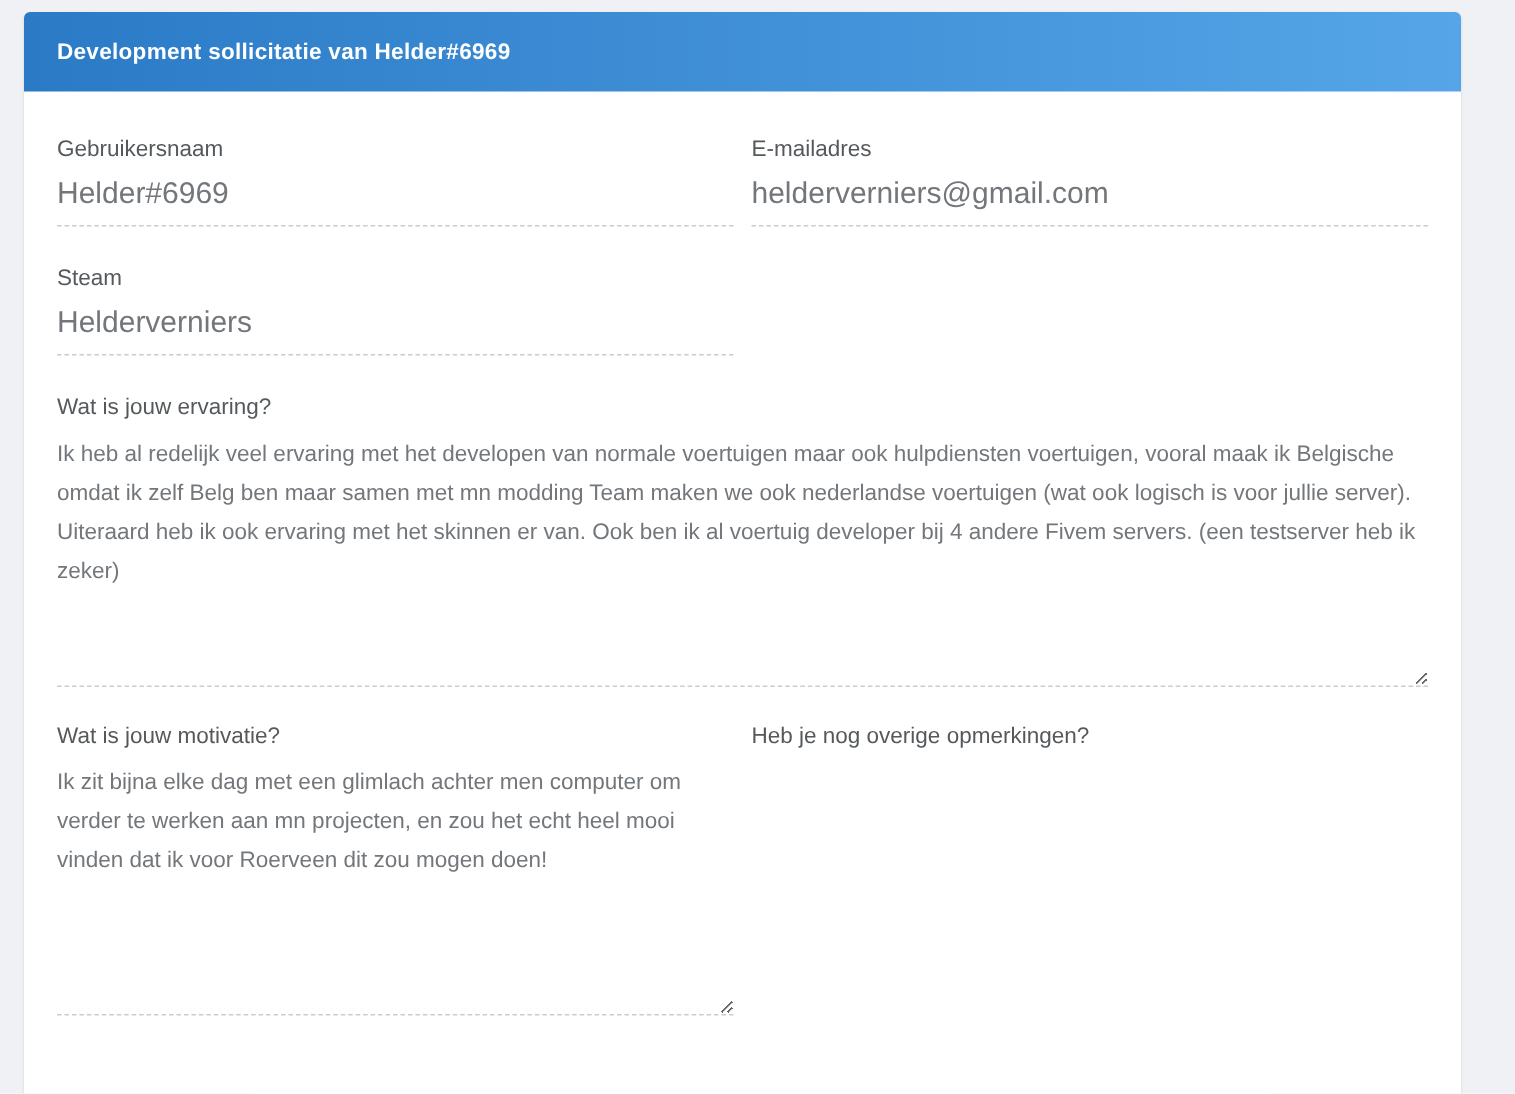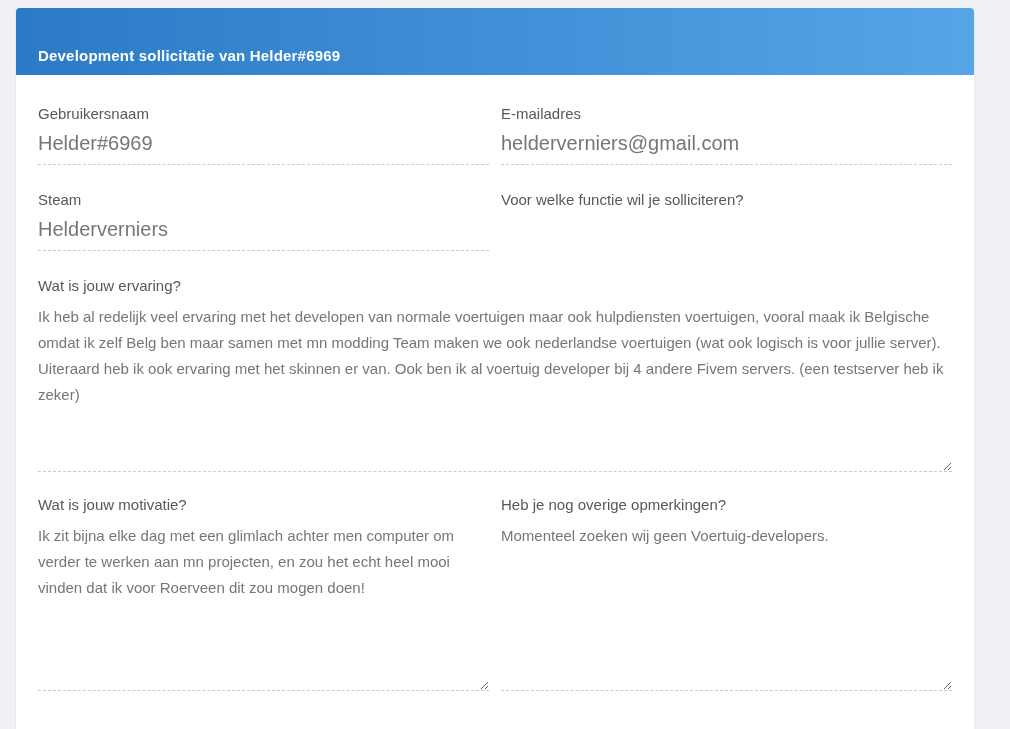--- a/index.html
+++ b/index.html
@@ -22,24 +22,24 @@
     overflow: hidden;
   }
   .card {
     width: 958px;
     margin: 8px 0 0 16px;
     background: var(--card-background);
     border-radius: 4px;
     box-shadow: 0 1px 2px rgba(0,0,0,0.12);
   }
   .card-header {
-    height: 67px;
+    height: 53px;
     display: flex;
-    align-items: flex-end;
-    padding: 11px 22px;
+    align-items: center;
+    padding: 0 22px;
     border-radius: 4px 4px 0 0;
     background: linear-gradient(to right, var(--header-gradient-start), var(--header-gradient-end));
   }
   .card-title {
     margin: 0;
     color: #ffffff;
     font-size: 15px;
     font-weight: 700;
     letter-spacing: 0.2px;
   }
@@ -109,34 +109,32 @@
         <input class="field-input" readonly="" value="helderverniers@gmail.com" style="">
       </div>
     </div>
 
     <div class="grid-2 row-gap">
       <div class="field">
         <label class="field-label">Steam</label>
         <input class="field-input" readonly="" value="Helderverniers" style="">
       </div>
       <div class="field">
-        <label class="field-label">Voor welke functie wil je solliciteren?</label>
       </div>
     </div>
 
     <div class="field section-gap">
       <label class="field-label">Wat is jouw ervaring?</label>
       <textarea class="field-textarea textarea-tall" readonly="" style="">Ik heb al redelijk veel ervaring met het developen van normale voertuigen maar ook hulpdiensten voertuigen, vooral maak ik Belgische omdat ik zelf Belg ben maar samen met mn modding Team maken we ook nederlandse voertuigen (wat ook logisch is voor jullie server). Uiteraard heb ik ook ervaring met het skinnen er van. Ook ben ik al voertuig developer bij 4 andere Fivem servers. (een testserver heb ik zeker)</textarea>
     </div>
 
     <div class="grid-2">
       <div class="field">
         <label class="field-label">Wat is jouw motivatie?</label>
         <textarea class="field-textarea textarea-tall" readonly="" style="">Ik zit bijna elke dag met een glimlach achter men computer om verder te werken aan mn projecten, en zou het echt heel mooi vinden dat ik voor Roerveen dit zou mogen doen!</textarea>
       </div>
       <div class="field">
         <label class="field-label">Heb je nog overige opmerkingen?</label>
-        <textarea class="field-textarea textarea-tall" readonly="" style="">Momenteel zoeken wij geen Voertuig-developers.</textarea>
       </div>
     </div>
 
   </div>
 </div>
 
 </body></html>

